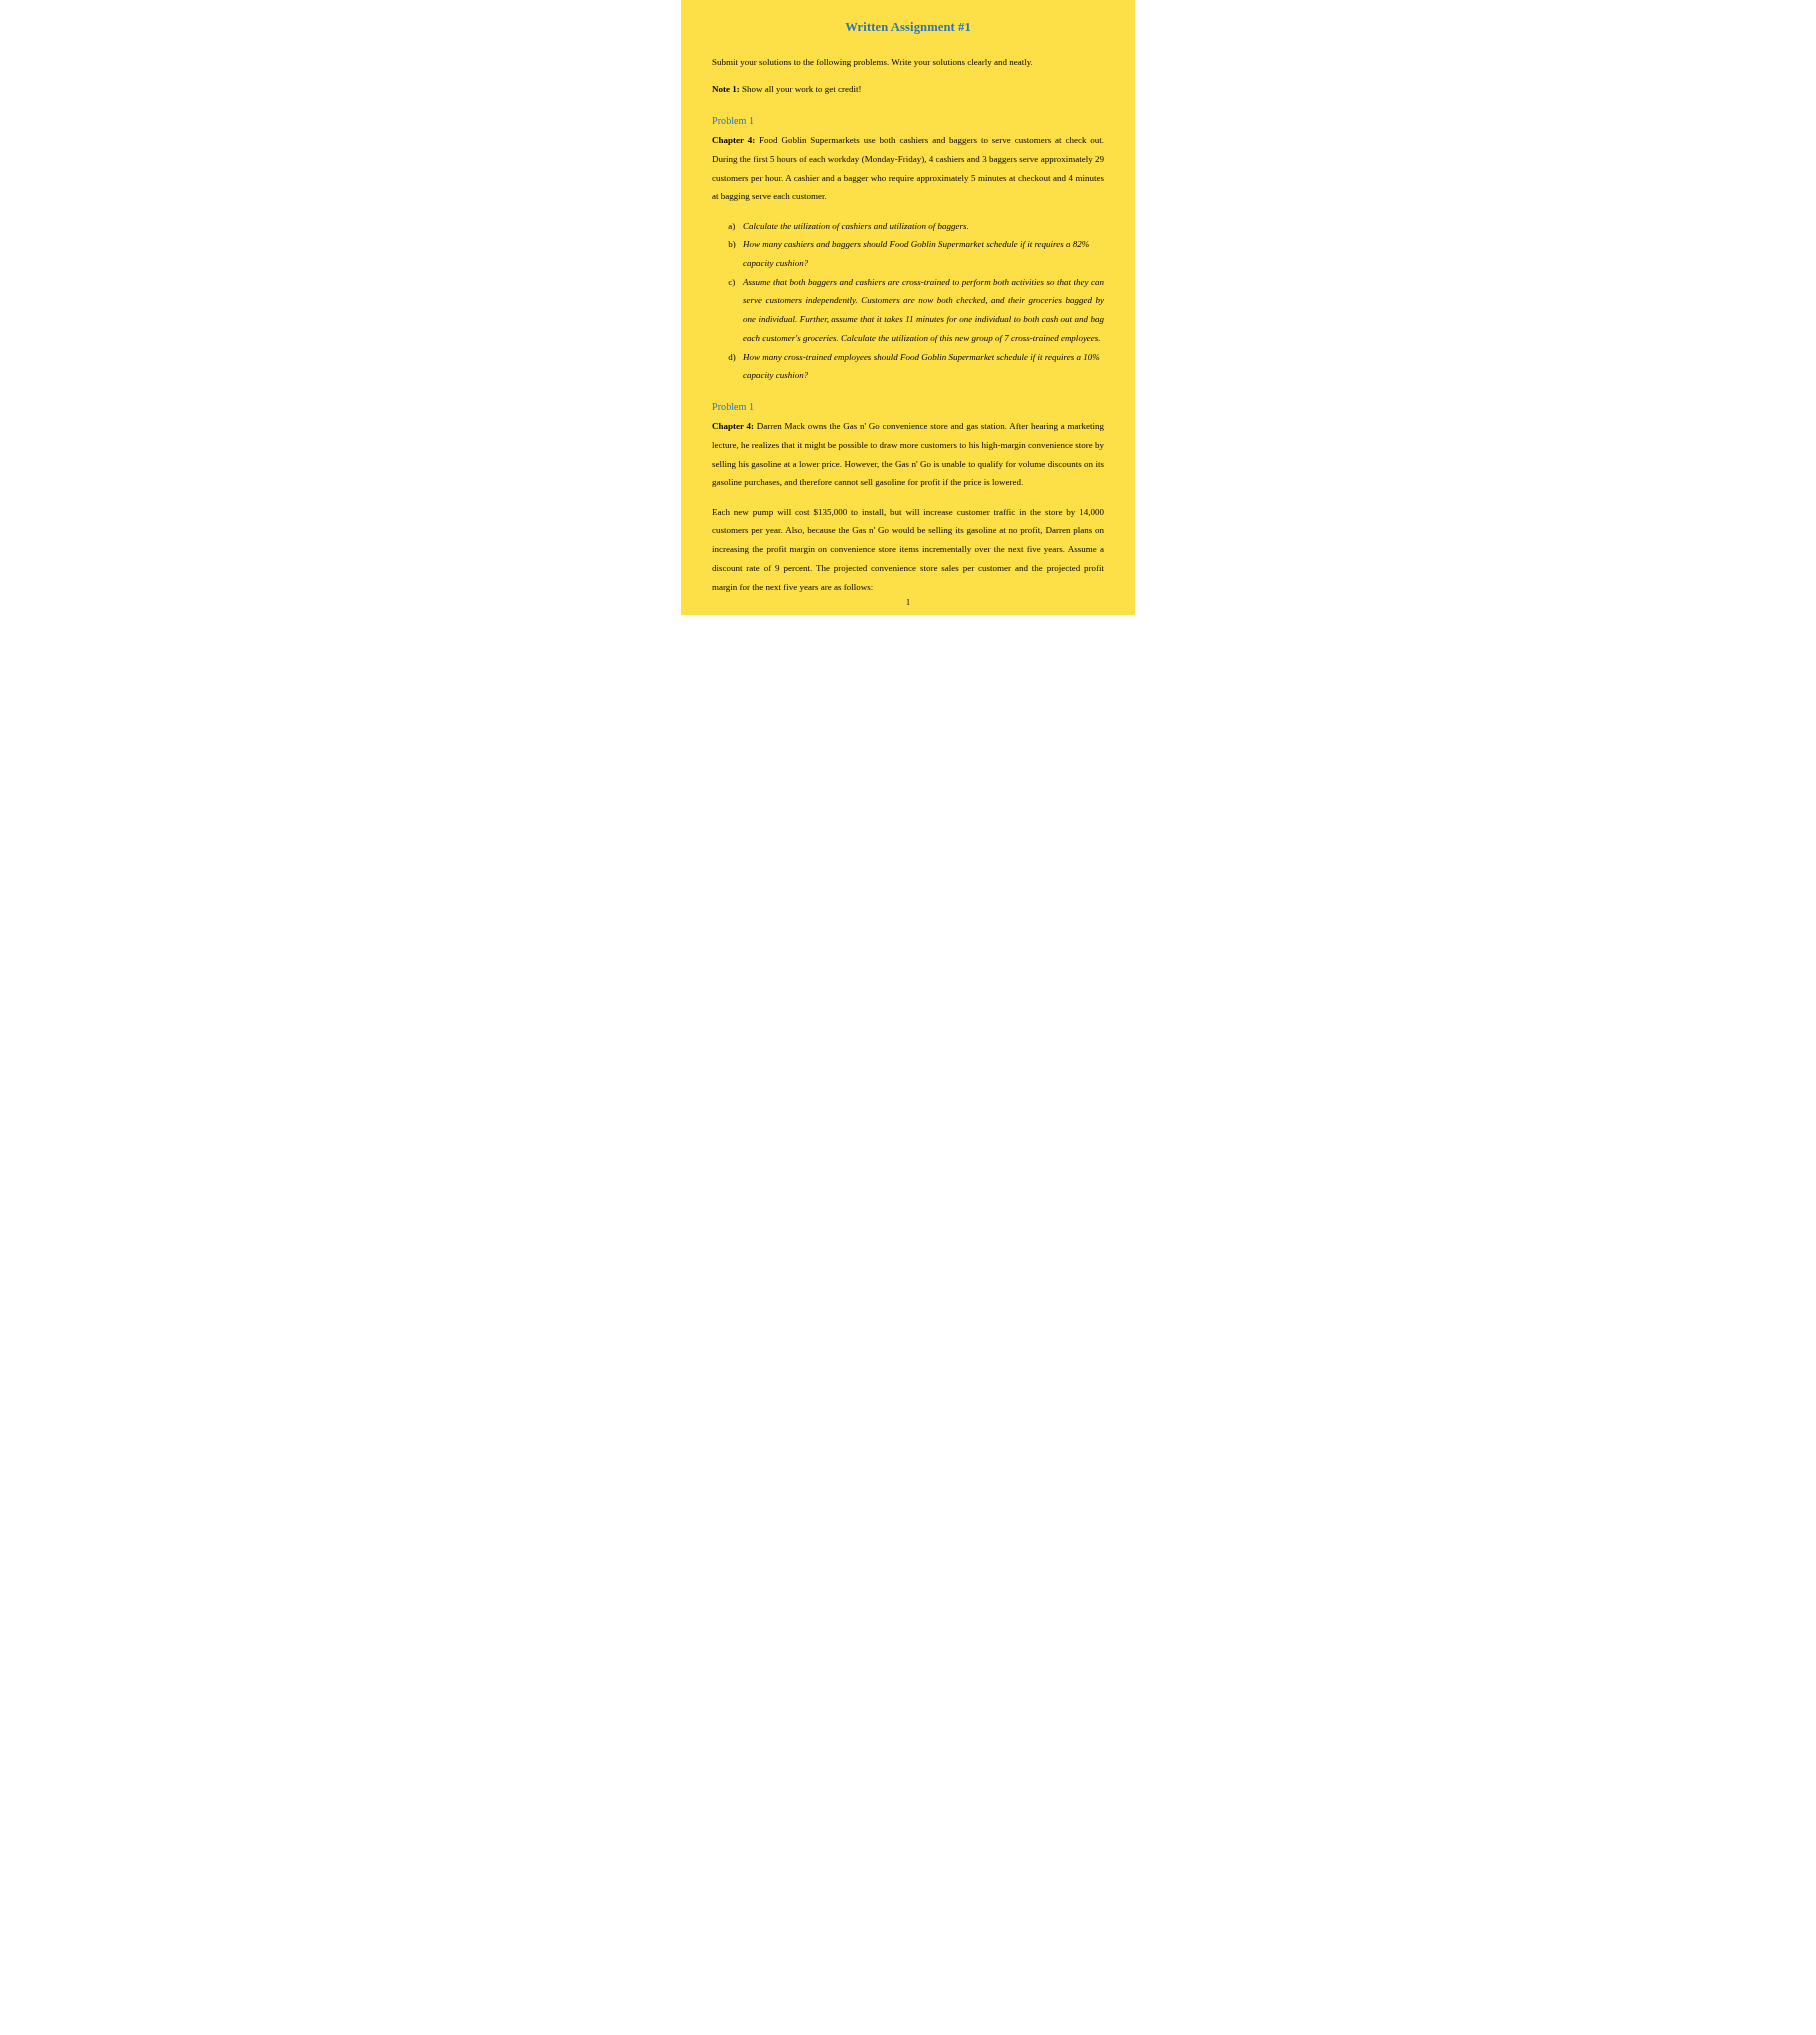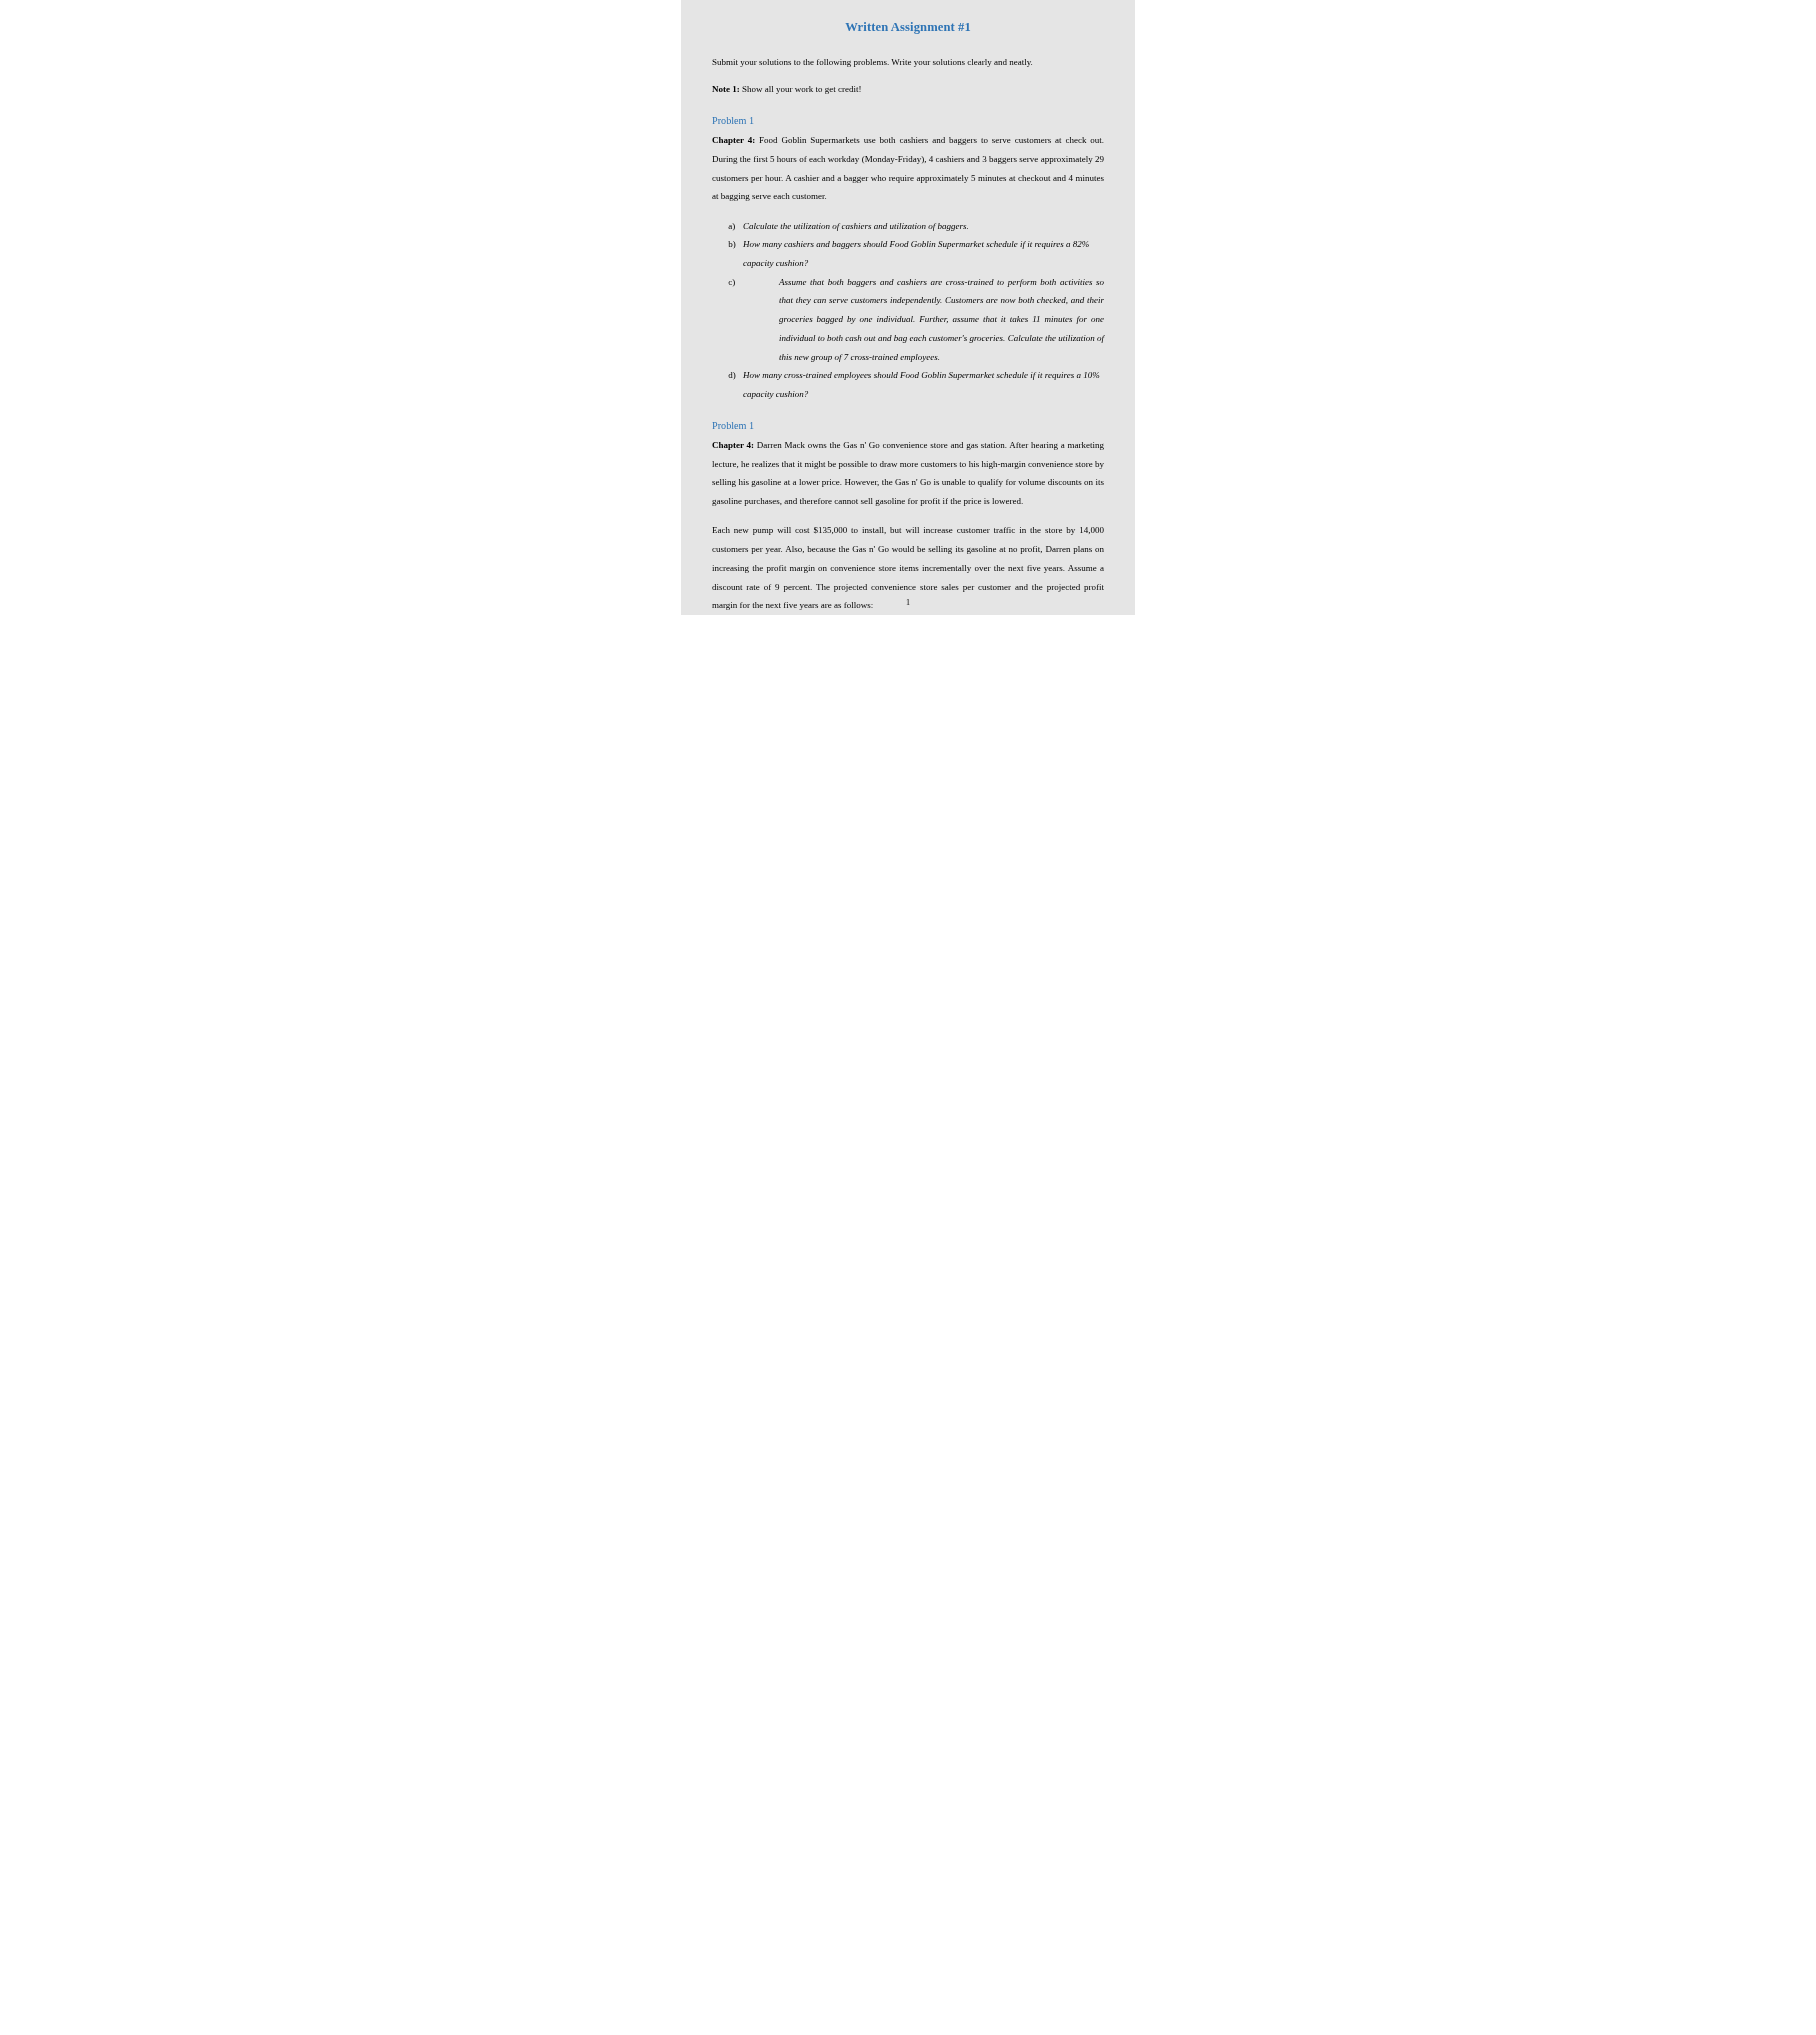--- a/index.html
+++ b/index.html
@@ -9,21 +9,21 @@
   }
   body {
     font-family: "Liberation Serif", "DejaVu Serif", serif;
     color: #000000;
   }
   .page {
     position: relative;
     width: 454px;
     height: 615px;
     margin: 0 auto;
-    background: #e5e5e5;
+    background: #fde047;
     box-sizing: border-box;
     padding: 19.5px 31px 24.4px 31px;
     overflow: hidden;
   }
   .doc-title {
     font-size: 12.6px;
     font-weight: bold;
     color: #2E74B5;
     text-align: center;
     margin: 0 0 18px 0;
@@ -32,21 +32,20 @@
   p.body-text {
     font-size: 9px;
     line-height: 2.08;
     margin: 0 0 10.6px 0;
   }
   p.tight {
     margin-bottom: 9px;
   }
   .justify {
     text-align: justify;
-    margin-left: 36px;
   }
   h2.problem-heading {
     font-size: 10.2px;
     font-weight: normal;
     color: #2E74B5;
     margin: 16.3px 0 4.9px 0;
   }
   ol.lettered-list {
     list-style: none;
     margin: 2.4px 0 12.2px 0;

